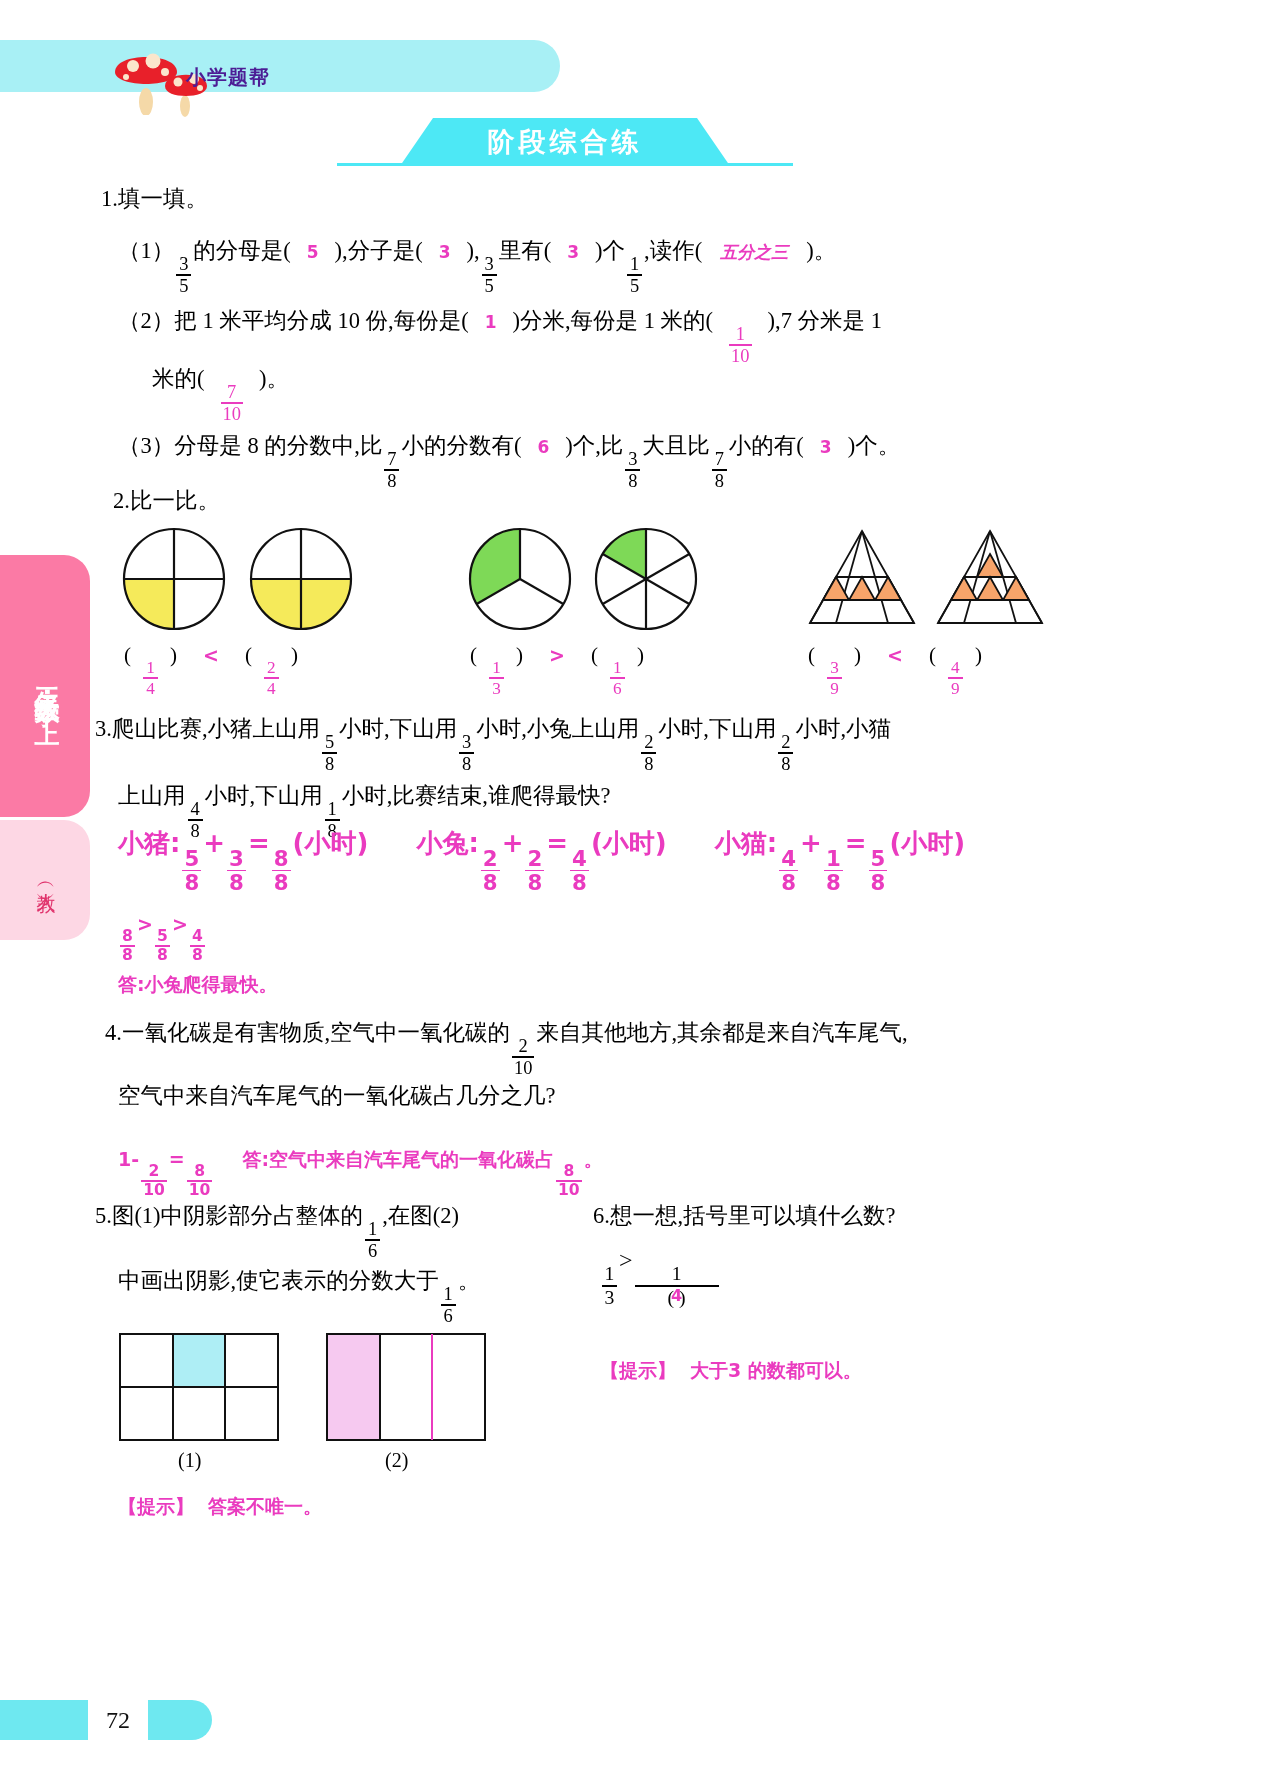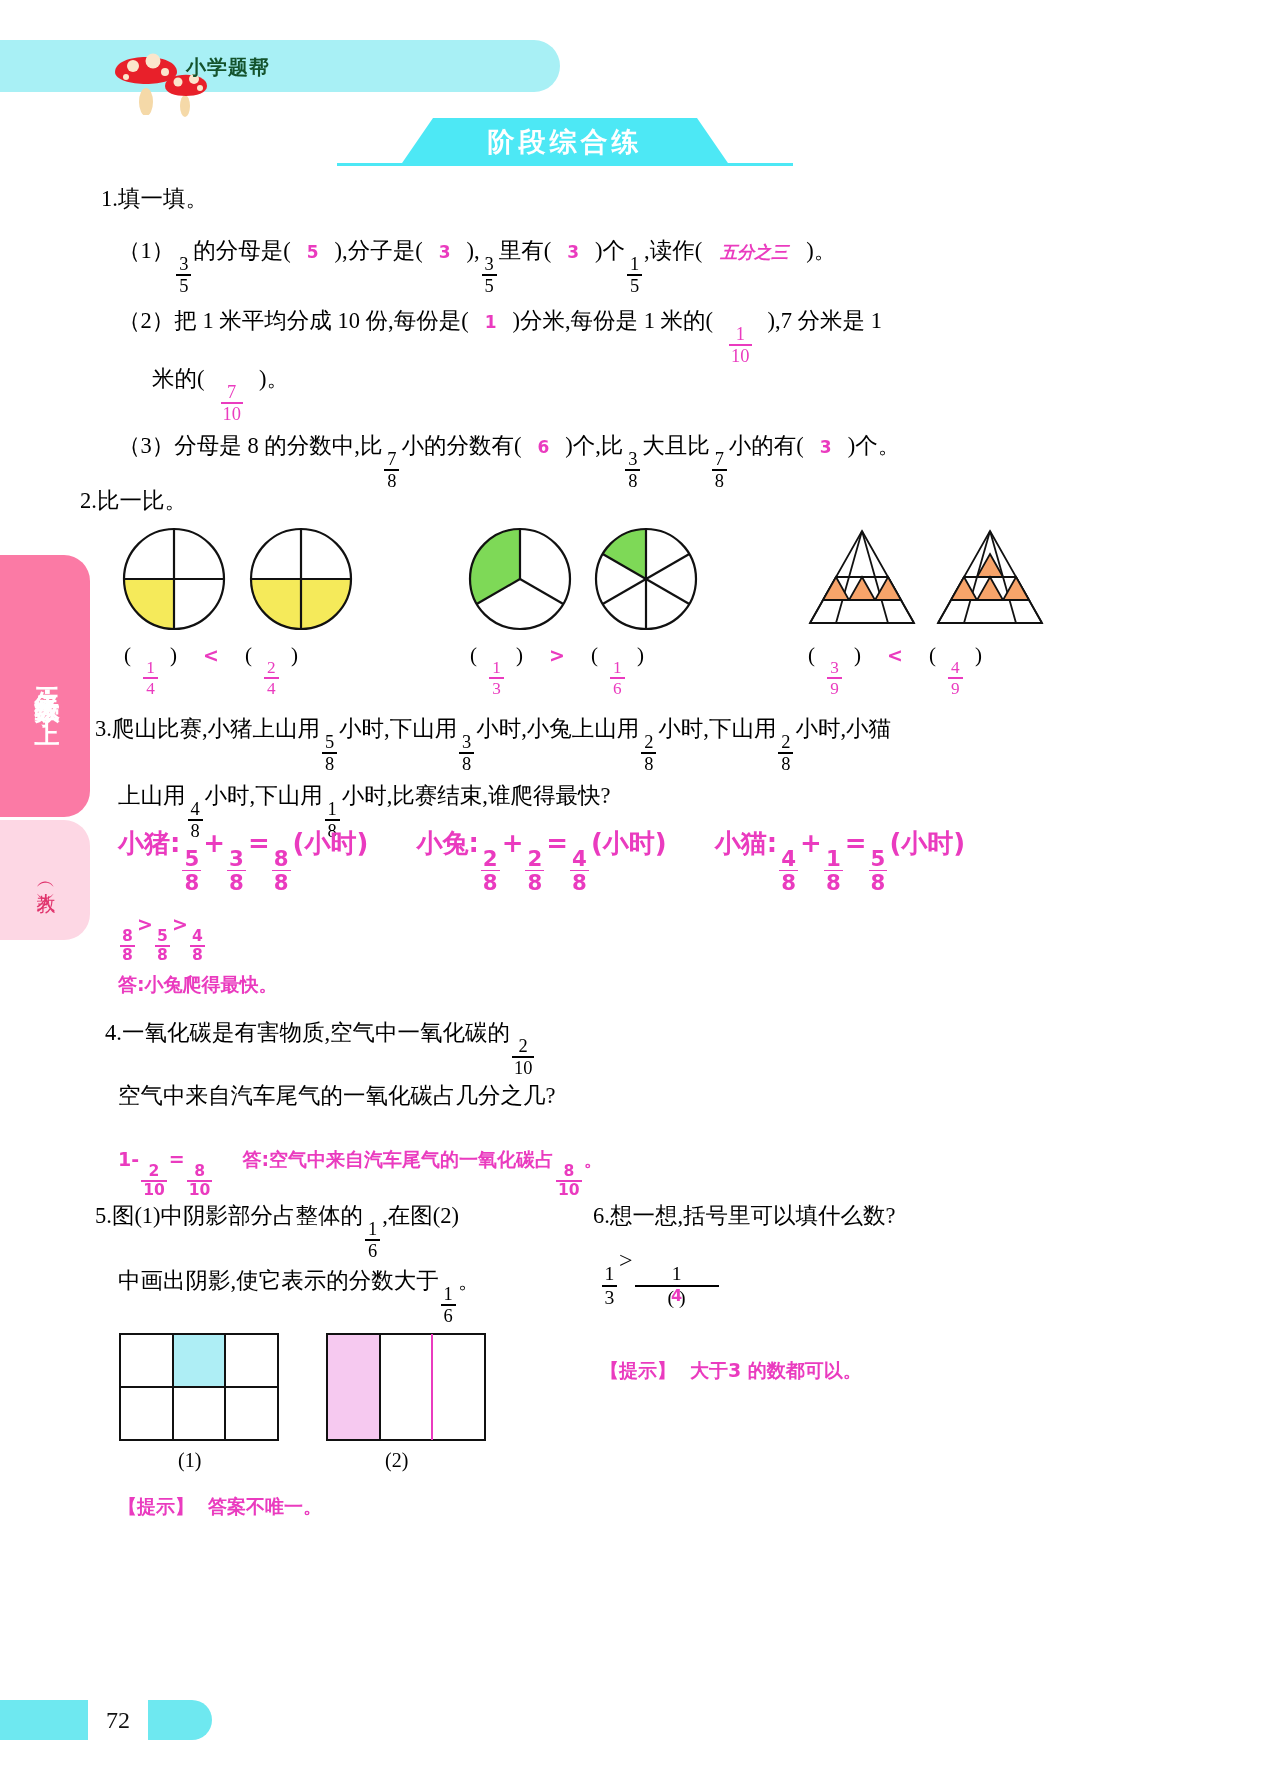--- a/index.html
+++ b/index.html
@@ -12,23 +12,23 @@
     color:#000;
     overflow:hidden;
   }
 
   
   #top-band{
     position:absolute; left:0; top:40px; width:560px; height:52px;
     background:#a8f0f5; border-radius:0 26px 26px 0;
   }
   #brand-label{
-    position:absolute; left:186px; top:54px;
+    position:absolute; left:186px; top:64px;
     font-family:Liberation Serif, serif;
-    font-weight:bold; font-size:20px; letter-spacing:1px; color:#14532d;
+    font-weight:bold; font-size:20px; letter-spacing:1px; color:#4c1d95;
   }
   .mushroom{ position:absolute; }
   
   #mush-big{ left:113px; top:40px; width:70px; height:75px; }
   #mush-small{ left:163px; top:62px; width:48px; height:55px; }
 
   
   #title-wrap{
     position:absolute; left:400px; top:118px; width:330px; height:48px;
   }
@@ -180,21 +180,21 @@
       <span class="num">3</span>
       <span class="bar"></span>
       <span class="den">8</span>
     </span><span>大且比</span><span class="fr">
       <span class="num">7</span>
       <span class="bar"></span>
       <span class="den">8</span>
     </span><span>小的有(</span><span class="ans">3</span><span>)个。</span>
 </div>
 
-<div class="blk" style="left:80px; top:490px;">
+<div class="blk" style="left:113px; top:490px;">
   <span>2.</span><span>比一比。</span>
 </div>
 
 <svg style="position:absolute; left:122px; top:527px;" width="104" height="104" viewBox="0 0 104 104">
   <path d="M52 52 L52 102 A50 50 0 0 1 2 52 Z" fill="#f5ea5a"></path>
   <circle cx="52" cy="52" r="50" fill="none" stroke="#111" stroke-width="2.2"></circle>
   <line x1="2" y1="52" x2="102" y2="52" stroke="#111" stroke-width="2.2"></line>
   <line x1="52" y1="2" x2="52" y2="102" stroke="#111" stroke-width="2.2"></line>
 </svg>
 <svg style="position:absolute; left:249px; top:527px;" width="104" height="104" viewBox="0 0 104 104">
@@ -377,21 +377,21 @@
     </span>
 </div>
 
 <div class="blk pinkfont" style="left:118px; top:975px; font-size:19px;">答:小兔爬得最快。</div>
 
 <div class="blk" style="left:105px; top:1022px;">
   <span>4.</span><span>一氧化碳是有害物质,空气中一氧化碳的</span><span class="fr">
       <span class="num">2</span>
       <span class="bar"></span>
       <span class="den">10</span>
-    </span>
+    </span><span>来自其他地方,其余都是来自汽车尾气,</span>
 </div>
 <div class="blk" style="left:118px; top:1085px;">空气中来自汽车尾气的一氧化碳占几分之几?</div>
 
 <div class="blk pinkfont" style="left:118px; top:1150px; font-size:19px;">
   <span>1</span><span>-</span><span class="fr pk">
       <span class="num">2</span>
       <span class="bar"></span>
       <span class="den">10</span>
     </span><span>=</span><span class="fr pk">
       <span class="num">8</span>

